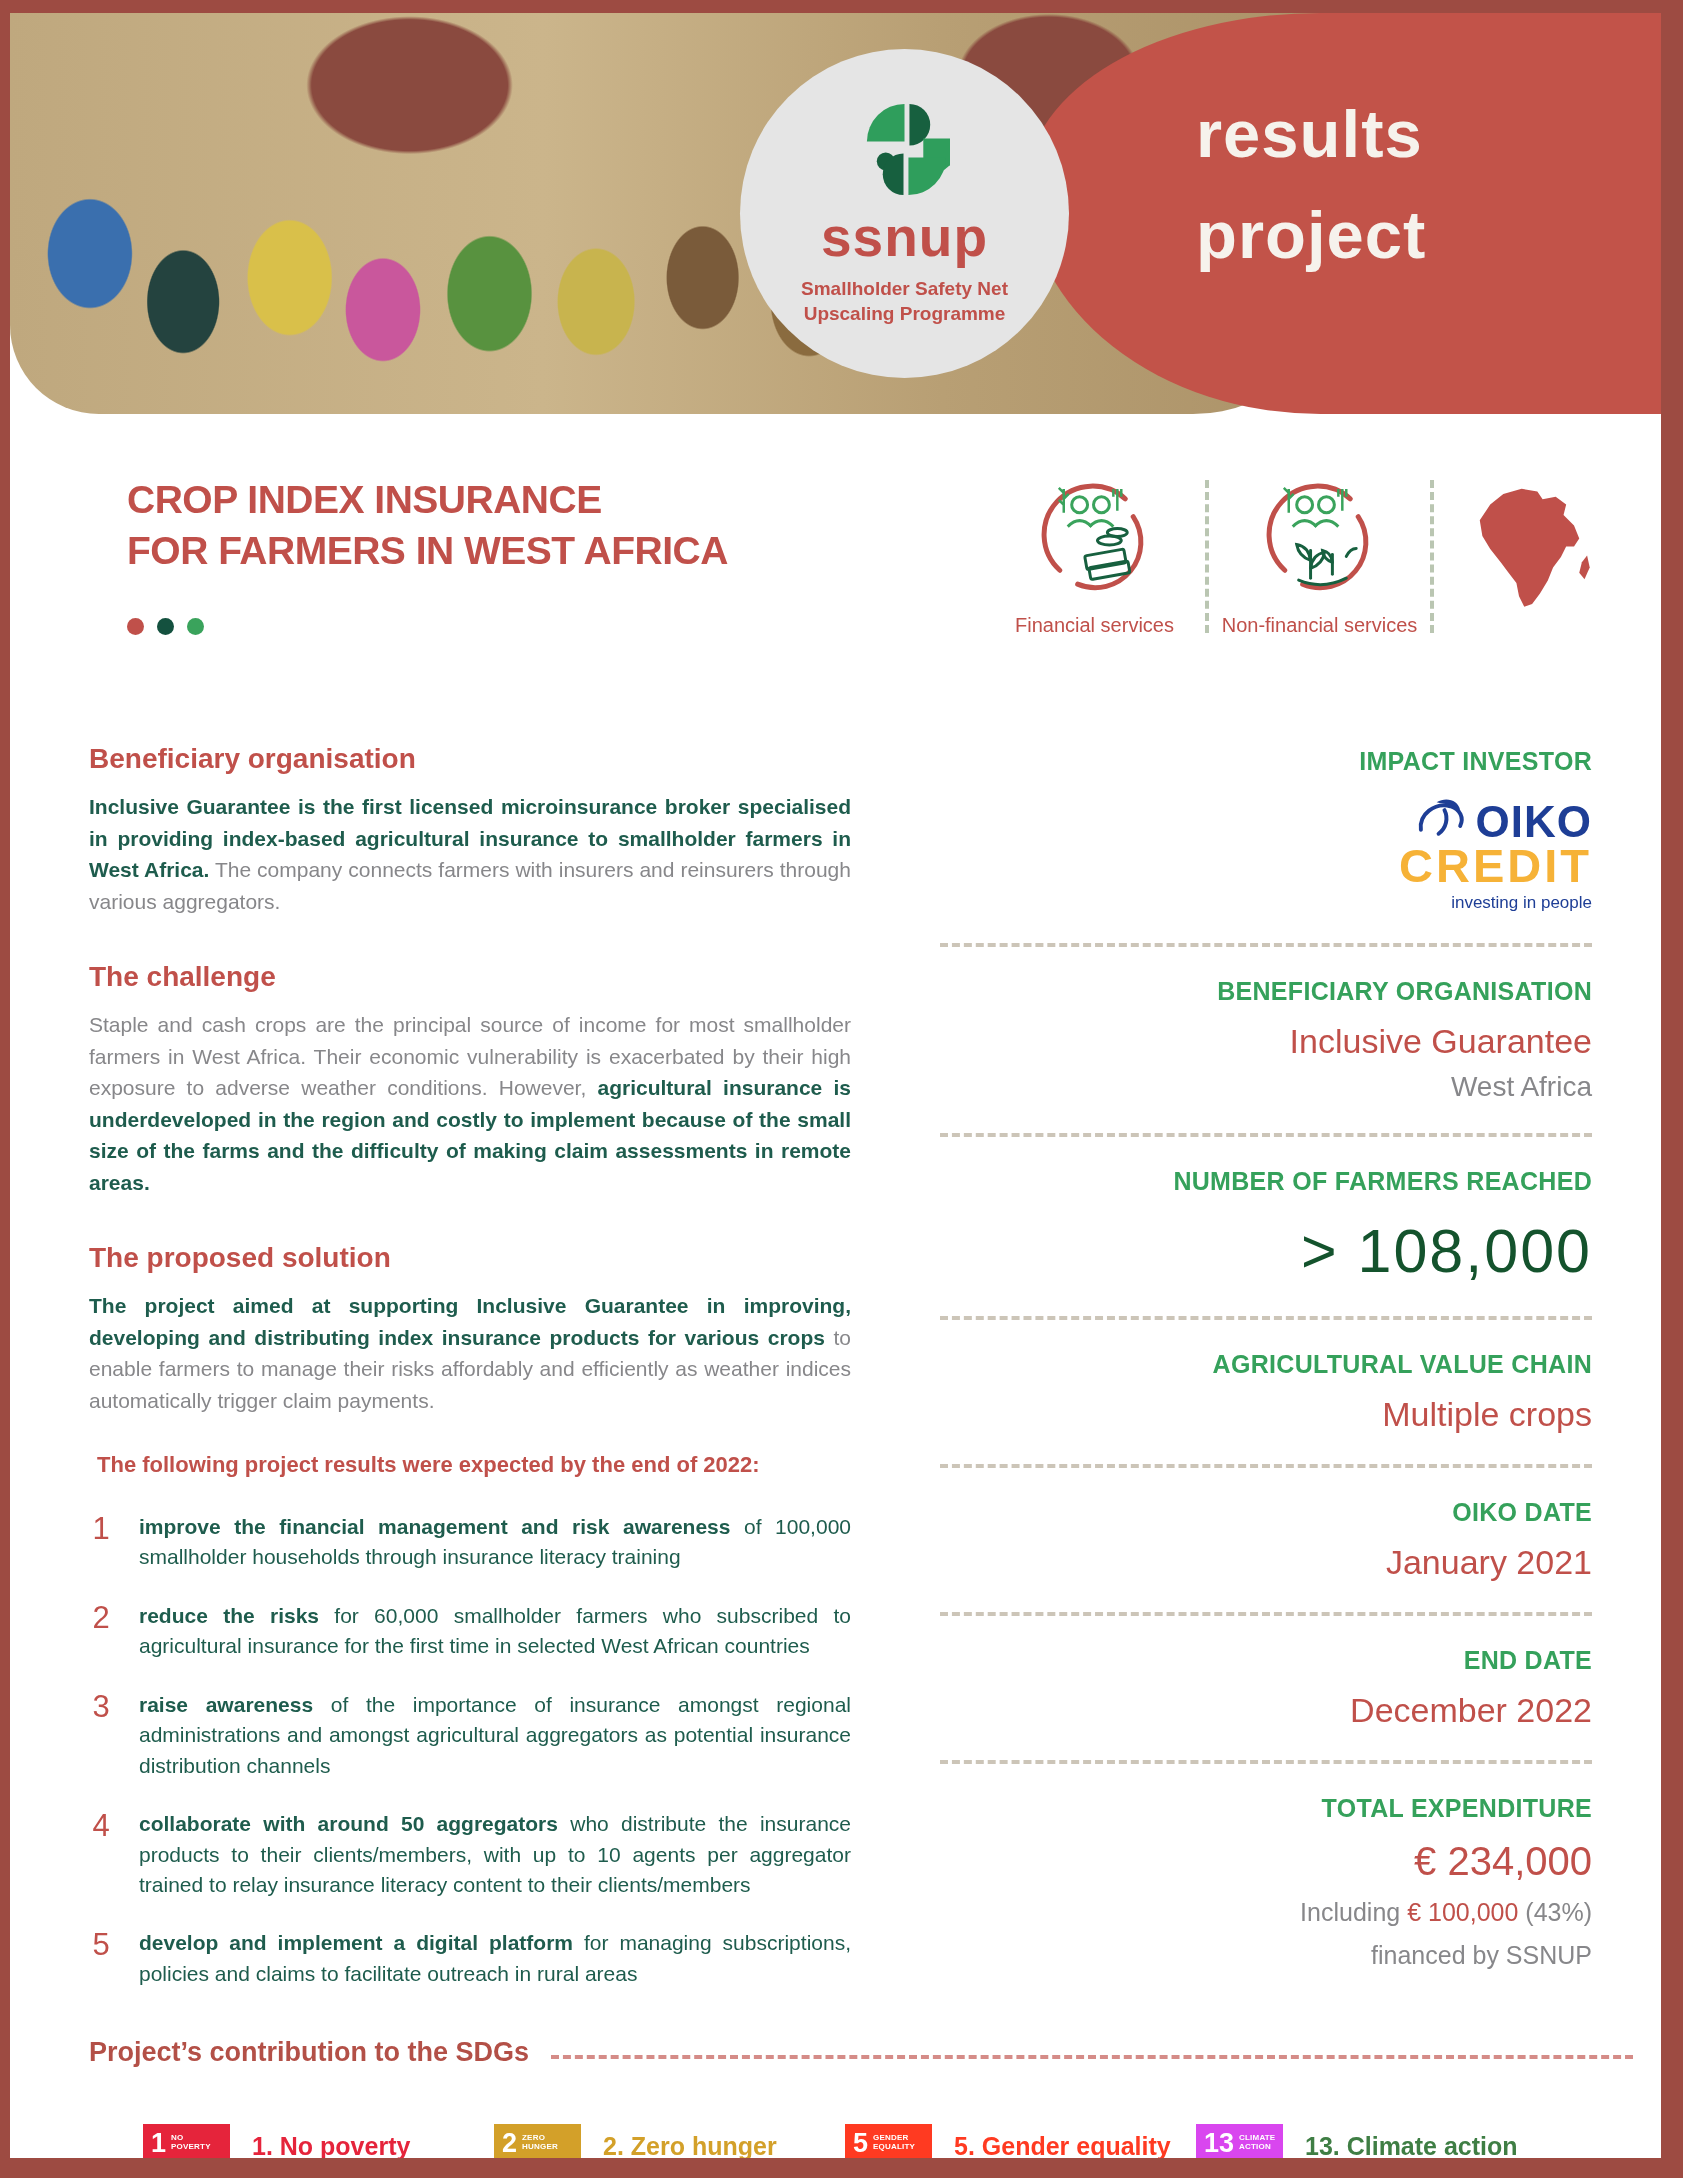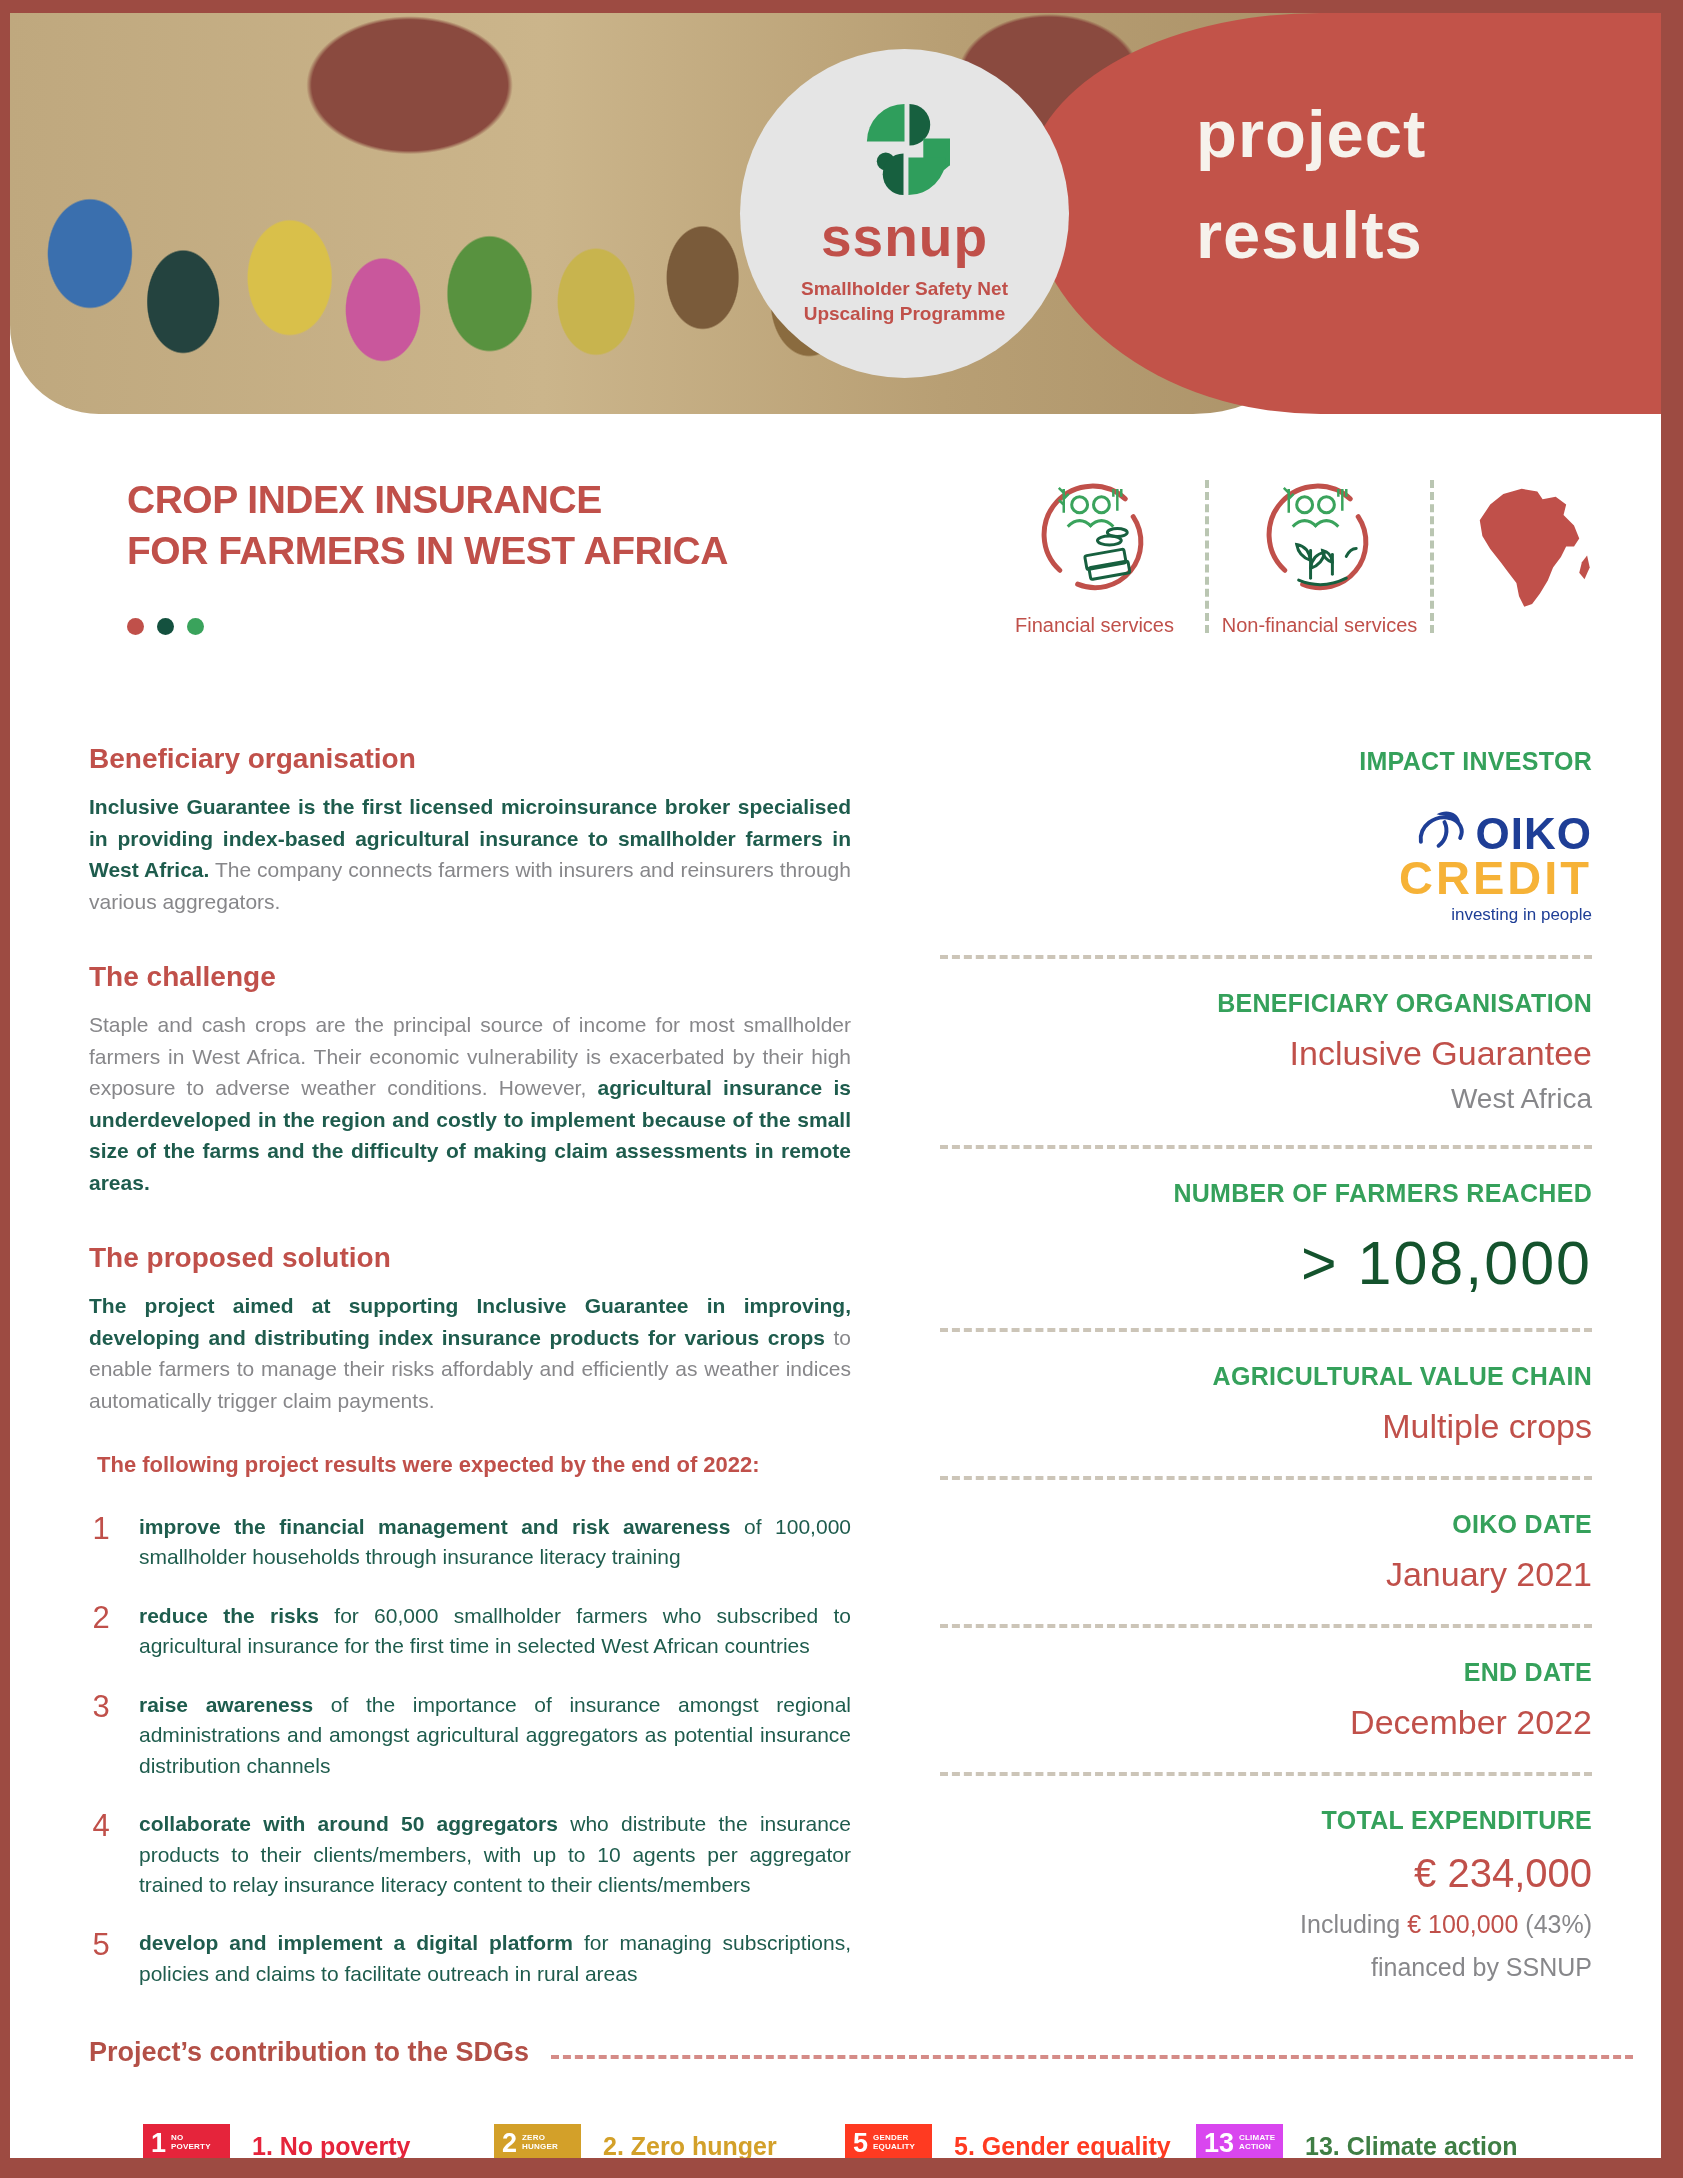--- a/index.html
+++ b/index.html
@@ -69,21 +69,21 @@
   
   .sidebar{flex:1;text-align:right;padding-top:4px;}
   .sb-h{color:#35a15b;font-size:25px;font-weight:bold;letter-spacing:0.3px;margin:0 0 16px 0;}
   .sb-sep{border:none;border-top:4px dashed #ccc5b8;margin:30px 0;}
   .sb-value{color:#c0504a;font-size:34px;}
   .sb-sub{color:#87878a;font-size:28px;margin-top:10px;}
   .farmers-value{color:#14532d;font-size:61px;letter-spacing:2px;margin-top:20px;}
   .exp-value{color:#c0504a;font-size:40px;margin-top:4px;}
   .exp-line{color:#87878a;font-size:25px;margin-top:14px;}
   .exp-line .red{color:#c0504a;}
-  .oiko{display:inline-flex;flex-direction:column;align-items:flex-end;margin-top:16px;}
+  .oiko{display:inline-flex;flex-direction:column;align-items:flex-end;margin-top:4px;}
   .oiko-row{display:flex;align-items:flex-end;gap:4px;}
   .oiko-word{color:#1e3e96;font-size:44px;font-weight:bold;letter-spacing:1px;line-height:.9;}
   .credit-word{color:#f6b237;font-size:47px;font-weight:bold;letter-spacing:3px;line-height:1;}
   .oiko-tag{color:#1e3e96;font-size:17px;margin-top:4px;}
 
   
   .sdg-block{position:absolute;left:89px;top:2037px;width:1544px;z-index:40;}
   .sdg-head-row{display:flex;align-items:center;}
   .sdg-heading{color:#b35047;font-size:27px;font-weight:bold;white-space:nowrap;}
   .sdg-dash{flex:1;border-top:4px dashed #c0504a;opacity:.65;margin-left:22px;margin-top:8px;}
@@ -98,22 +98,22 @@
 </style>
 </head>
 <body>
 
 <div class="page">
 
   <div class="header">
     <div class="photo"></div>
     <div class="red-panel">
       <div class="project-results">
+        <div>results</div>
         <div>project</div>
-        <div>results</div>
       </div>
     </div>
     <div class="logo-circle">
       <span>
         <svg width="91" height="99" viewBox="0 0 92 100">
           <path d="M46,4 a38,38 0 0 0 -38,38 l38,0 z" fill="#2f9e5c"></path>
           <path d="M51,4 a21,21 0 0 1 21,21 a21,21 0 0 1 -21,21 z" fill="#17603f"></path>
           <circle cx="27" cy="62" r="9" fill="#17603f"></circle>
           <path d="M46,96 a38,38 0 0 0 38,-38 l-38,0 z" fill="#2f9e5c" transform="rotate(180 65 77) translate(-19 19) rotate(180 65 77)"></path>
           <path d="M50,96 a38,38 0 0 0 38,-38 l-38,0 z" fill="#17603f" opacity="0"></path>

